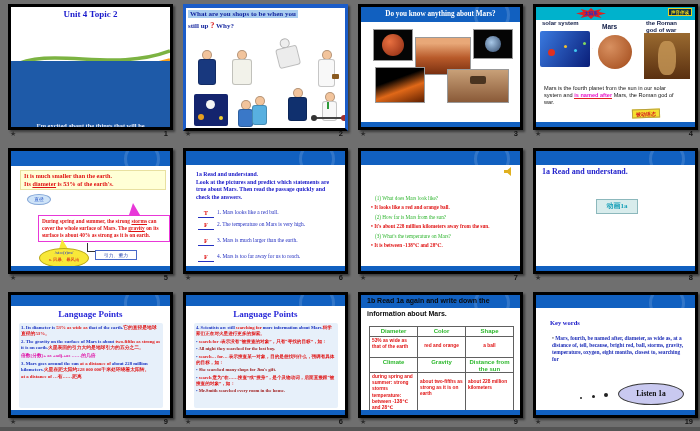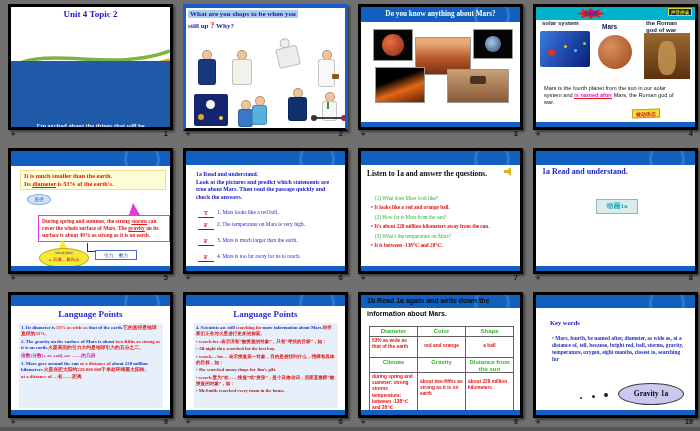--- a/index.html
+++ b/index.html
@@ -313,21 +313,20 @@
     <div class="meta">
       <span class="star">★</span>
       <span class="pagenum">6</span>
     </div>
   </div>
 
   <div class="cell">
     <div class="thumb serif">
       <div class="bar" style="height:14px"></div>
       <div class="abs s7-speaker"></div>
-      <div class="abs s7-title">Listen to 1a and answer the questions.</div>
       <div class="s7-q" style="top:44px">(1) What does Mars look like?</div>
       <div class="s7-a" style="top:53px">It looks like a red and orange ball.</div>
       <div class="s7-q" style="top:63px">(2) How far is Mars from the sun?</div>
       <div class="s7-a" style="top:72px">It's about 228 million kilometers away from the sun.</div>
       <div class="s7-q" style="top:82px">(3) What's the temperature on Mars?</div>
       <div class="s7-a" style="top:91px">It is between -138℃ and 28℃.</div>
       <div class="botbar"></div>
     </div>
     <div class="meta">
       <span class="star">★</span>
@@ -424,21 +423,21 @@
   </div>
 
   <div class="cell">
     <div class="thumb serif">
       <div class="bar" style="height:13px"></div>
       <div class="abs s12-head">Key words</div>
       <div class="abs s12-bullet">Mars, fourth, be named after, diameter, as wide as, at a distance of, tell, because, bright red, ball, storms, gravity, temperature, oxygen, eight months, closest to, searching for</div>
       <div class="dot" style="left:44px;top:102px;width:2px;height:2px"></div>
       <div class="dot" style="left:56px;top:100px;width:3px;height:3px"></div>
       <div class="dot" style="left:68px;top:98px;width:4px;height:4px"></div>
-      <div class="abs s12-cloud">Gravity 1a</div>
+      <div class="abs s12-cloud">Listen 1a</div>
       <div class="botbar"></div>
     </div>
     <div class="meta">
       <span class="star">★</span>
       <span class="pagenum">19</span>
     </div>
   </div>
 
 </div>
 

